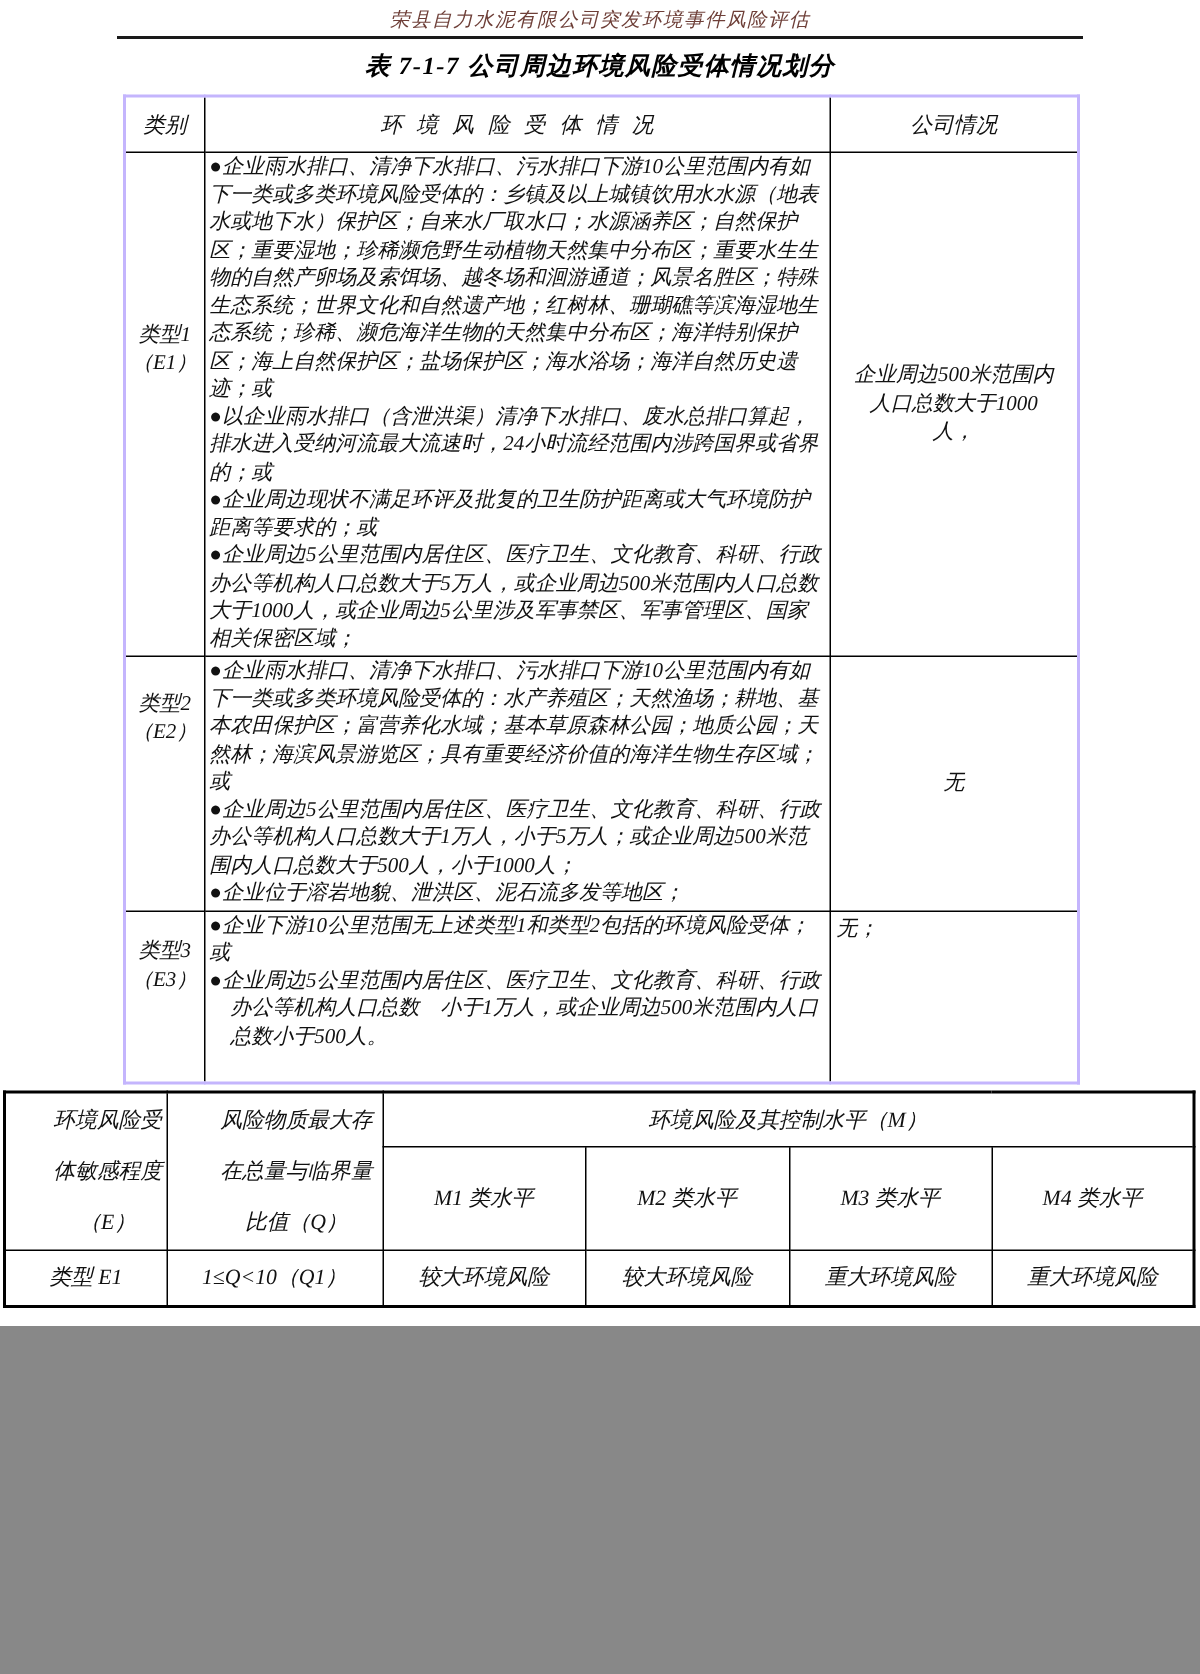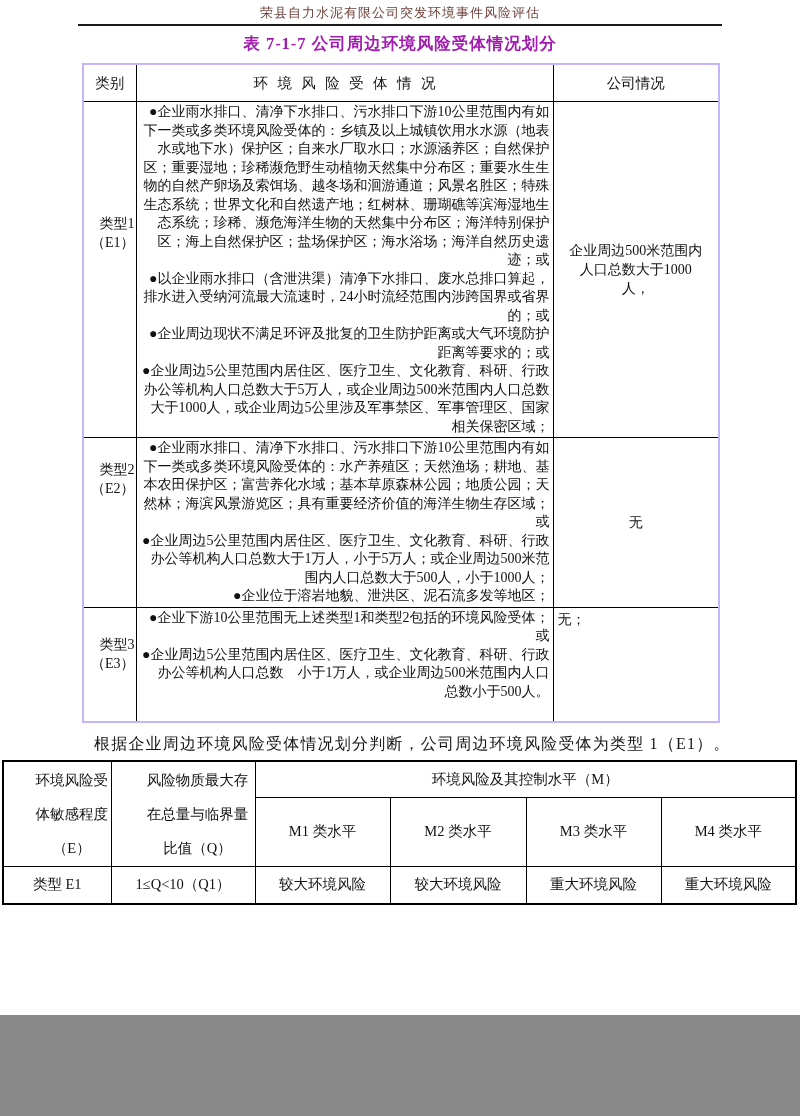--- a/index.html
+++ b/index.html
@@ -1,32 +1,32 @@
 <!DOCTYPE html>
 <html><head>
 <meta charset="utf-8">
 <style>
   html,body{margin:0;padding:0;background:#888;}
   .page{
-    position:relative;width:800px;height:1015px;margin:0 auto;background:#fff;
-    font-family:"Liberation Serif","DejaVu Serif",serif;color:#111;overflow:hidden;
+    position:relative;width:800px;height:884px;margin:0 auto;background:#fff;
+    font-family:"Liberation Serif","DejaVu Serif",serif;color:#111;overflow:hidden;font-style:italic;
   }
   
   .doc-header{padding-top:4px;text-align:center;font-size:13px;letter-spacing:1px;color:#6e3f38;}
   .header-rule{border:none;border-top:2.5px solid #1a1a1a;margin:2px 78px 0 78px;}
   
-  .t1-title{margin-top:7px;text-align:center;font-weight:bold;font-size:16.5px;letter-spacing:1px;color:#a21caf;}
+  .t1-title{margin-top:7px;text-align:center;font-weight:bold;font-size:16.5px;letter-spacing:1px;color:#000000;}
   table.t1{border-collapse:collapse;table-layout:fixed;width:636px;margin:8px 0 0 82px;border:2px solid #c4b5fd;}
-  table.t1 th,table.t1 td{border:1px solid #000;font-weight:normal;text-align:right;}
+  table.t1 th,table.t1 td{border:1px solid #000;font-weight:normal;}
   table.t1 thead th{height:34px;font-size:14.5px;text-align:center;}
   th.h-receptor{letter-spacing:0.65em;text-indent:0.65em;}
   td.cat{vertical-align:top;text-align:center;font-size:14px;line-height:19px;}
   td.cat.e1{padding-top:112px;}
   td.cat.e2{padding-top:22px;}
-  td.cat.e3{padding-top:27px;}
+  td.cat.e3{padding-top:17px;}
   td.receptor{vertical-align:top;padding:1px 3px;font-size:14px;line-height:18.5px;text-align:left;}
   td.receptor p{margin:0;}
   td.receptor p.hang{padding-left:1em;text-indent:-1em;}
   td.company{font-size:14px;line-height:19px;}
   td.company.mid{vertical-align:middle;text-align:center;padding:0 13px;}
   td.company.topleft{vertical-align:top;text-align:left;padding:2px 4px;}
   tr.row-e1{height:317px;} tr.row-e2{height:165px;} tr.row-e3{height:115px;}
   
   .bodytext{margin:4px 62px 0 62px;font-size:16px;line-height:33px;letter-spacing:1.2px;text-align:justify;color:#151515;}
   .bodytext p{margin:0;}
@@ -98,21 +98,20 @@
         <td class="receptor">
           <p>●企业下游10公里范围无上述类型1和类型2包括的环境风险受体；或</p>
           <p class="hang">●企业周边5公里范围内居住区、医疗卫生、文化教育、科研、行政办公等机构人口总数　小于1万人，或企业周边500米范围内人口总数小于500人。</p>
         </td>
         <td class="company topleft">无；</td>
       </tr>
     </tbody>
   </table>
 
   <div class="bodytext">
-    <p class="indent2">根据企业周边环境风险受体情况划分判断，公司周边环境风险受体为类型 1（E1）。</p>
   </div>
 
 
   <table class="t2">
     <colgroup>
       <col style="width:108px">
         <col style="width:144px">
       <col style="width:135px">
         <col style="width:136px">
         <col style="width:135px">

